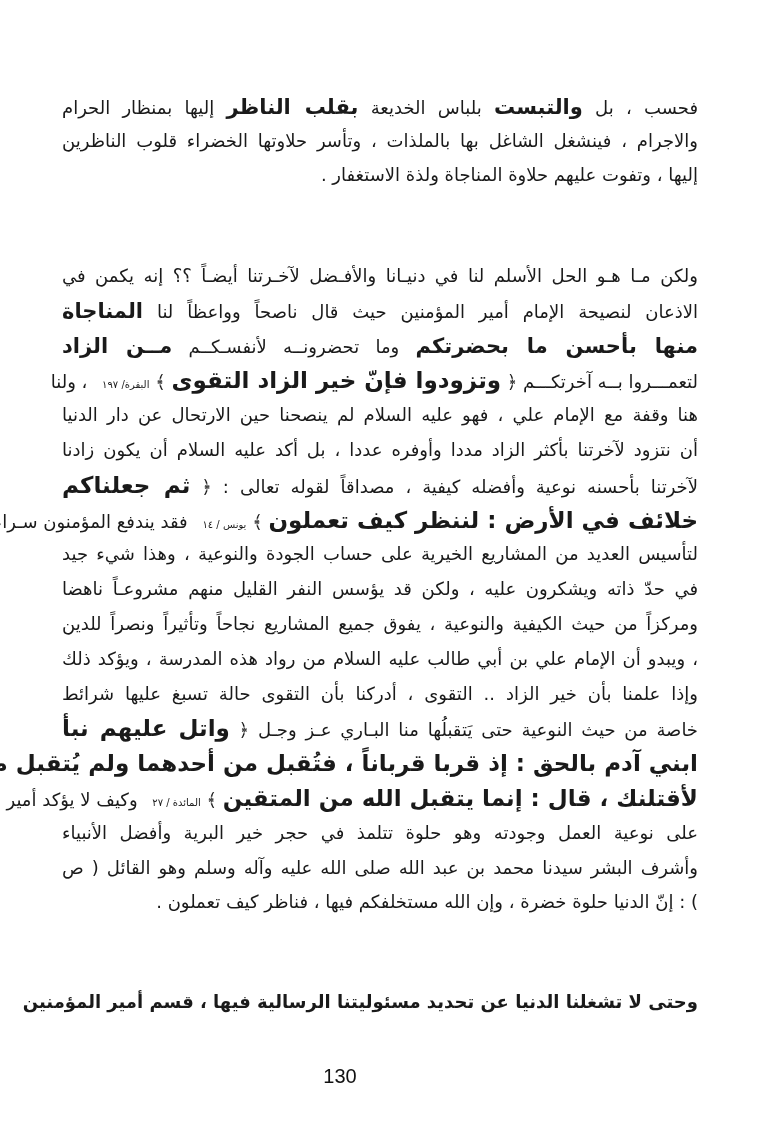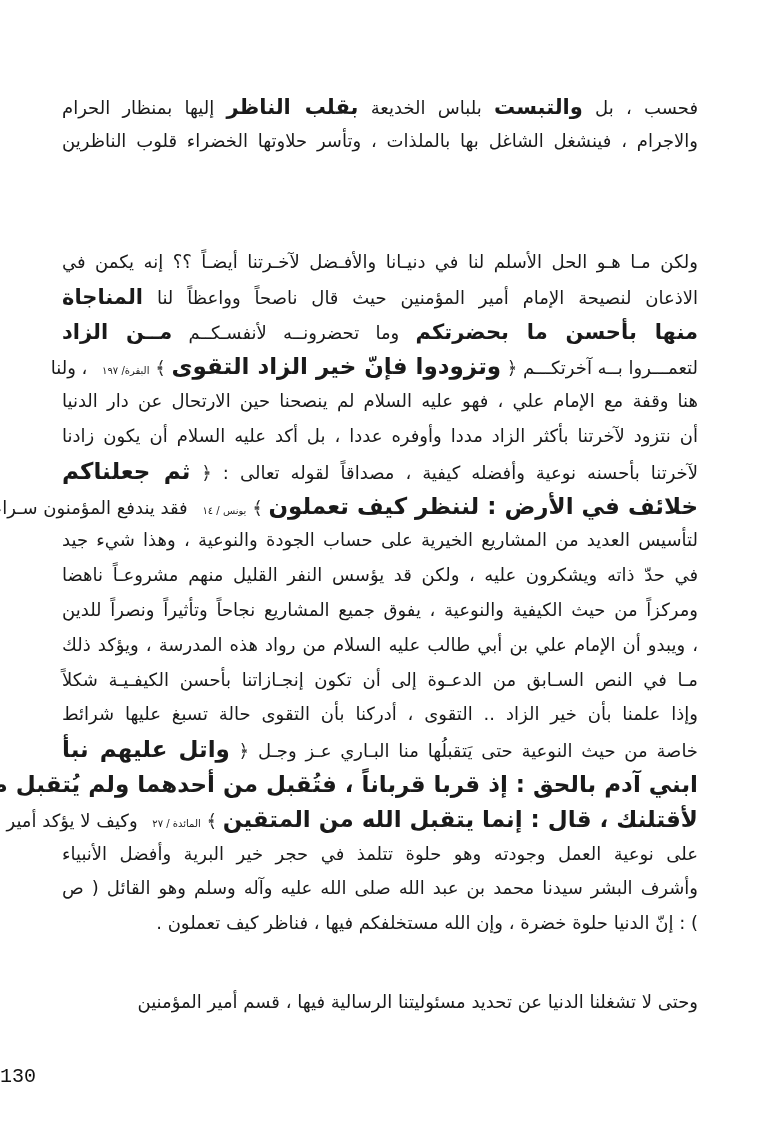--- a/index.html
+++ b/index.html
@@ -6,52 +6,52 @@
   body { width:760px; height:1124px; position:relative; overflow:hidden;
          font-family:"DejaVu Sans", sans-serif; color:#1a1a1a; }
   .page { position:absolute; left:0; top:0; width:760px; height:1124px; background:#ffffff; }
   .para { position:absolute; left:62px; width:636px; direction:rtl; text-align:justify; }
   .line { display:block; font-size:18px; line-height:31px; white-space:nowrap; text-align:justify; text-align-last:justify; height:31px; overflow:visible; }
   .line.last { text-align-last:right; }
   .b { font-weight:bold; font-size:21px; }
   .bq { font-weight:bold; font-size:23px; }
   .ref { font-size:10px;margin-left:9px; }
   #p1 { top:90px; }
-  #p2 { top:245px; }
+  #p2 { top:259px; }
   #p3 { top:985px; }
-  .pagenum { position:absolute; left:0; width:680px; top:1065px; 
-             font-family:Liberation Mono, monospace; font-size:20px; color:#111; }
+  .pagenum { position:absolute; left:0; width:680px; top:1065px; text-align:center;
+             font-family:Liberation Sans, sans-serif; font-size:20px; color:#111; }
 </style>
 </head>
 <body>
 
 <div class="page">
   <div class="para" id="p1">
       <span class="line" style="height: 34px; line-height: 34px;"><span>فحسب ، بل </span><span class="b">والتبست</span><span> بلباس الخديعة </span><span class="b">بقلب الناظر</span><span> إليها بمنظار الحرام</span></span>
       <span class="line" style="height: 34px; line-height: 34px;"><span>والاجرام  ، فينشغل الشاغل بها بالملذات ، وتأسر حلاوتها الخضراء قلوب الناظرين</span></span>
+      <span class="line last" style="height: 34px; line-height: 34px;"><span>إليها ، وتفوت عليهم حلاوة المناجاة ولذة الاستغفار  .</span></span>
     </div>
   <div class="para" id="p2">
       <span class="line" style="height: 34.8px; line-height: 34.8px;"><span>ولكن مـا هـو الحل الأسلم لنا في دنيـانا والأفـضل لآخـرتنا أيضـاً ؟؟ إنه يكمن في</span></span>
       <span class="line" style="height: 34.8px; line-height: 34.8px;"><span>الاذعان لنصيحة الإمام أمير المؤمنين حيث قال ناصحاً وواعظاً  لنا </span><span class="b">المناجاة</span></span>
       <span class="line" style="height: 34.8px; line-height: 34.8px;"><span class="b">منها بأحسن ما بحضرتكم</span><span> وما تحضرونــه لأنفسـكــم </span><span class="b">مــن الزاد</span></span>
       <span class="line" style="height: 34.8px; line-height: 34.8px;"><span>لتعمـــروا بــه آخرتكـــم  ﴿ </span><span class="bq">وتزودوا فإنّ خير الزاد التقوى</span><span> ﴾ </span><span class="ref">البقرة/ ١٩٧</span><span> ، ولنا</span></span>
       <span class="line" style="height: 34.8px; line-height: 34.8px;"><span>هنا وقفة مع الإمام علي ، فهو عليه السلام لم ينصحنا حين الارتحال عن دار الدنيا</span></span>
       <span class="line" style="height: 34.8px; line-height: 34.8px;"><span>أن نتزود لآخرتنا بأكثر الزاد مددا وأوفره عددا ، بل أكد عليه السلام أن يكون زادنا</span></span>
       <span class="line" style="height: 34.8px; line-height: 34.8px;"><span>لآخرتنا بأحسنه نوعية وأفضله كيفية ، مصداقاً لقوله تعالى : ﴿ </span><span class="bq">ثم جعلناكم</span></span>
       <span class="line" style="height: 34.8px; line-height: 34.8px;"><span class="bq">خلائف في الأرض : لننظر كيف تعملون</span><span> ﴾ </span><span class="ref">يونس / ١٤</span><span>   فقد يندفع المؤمنون سـراعاً</span></span>
       <span class="line" style="height: 34.8px; line-height: 34.8px;"><span>لتأسيس العديد من المشاريع الخيرية على حساب الجودة والنوعية ، وهذا شيء جيد</span></span>
       <span class="line" style="height: 34.8px; line-height: 34.8px;"><span>في حدّ ذاته ويشكرون عليه ، ولكن قد يؤسس النفر القليل منهم مشروعـاً ناهضا</span></span>
       <span class="line" style="height: 34.8px; line-height: 34.8px;"><span>ومركزاً من حيث الكيفية والنوعية ، يفوق جميع المشاريع نجاحاً وتأثيراً ونصراً للدين</span></span>
       <span class="line" style="height: 34.8px; line-height: 34.8px;"><span>، ويبدو أن الإمام علي بن أبي طالب عليه السلام من رواد هذه المدرسة ، ويؤكد ذلك</span></span>
-      <span class="line" style="height: 34.8px; line-height: 34.8px;"><span>مـا في النص السـابق من الدعـوة إلى أن تكون إنجـازاتنا بأحسن الكيفـيـة شكلاً</span></span>
       <span class="line" style="height: 34.8px; line-height: 34.8px;"><span>وإذا علمنا بأن خير الزاد .. التقوى ، أدركنا بأن التقوى حالة تسبغ عليها شرائط</span></span>
       <span class="line" style="height: 34.8px; line-height: 34.8px;"><span>خاصة من حيث النوعية حتى يَتقبلُها منا البـاري عـز وجـل ﴿ </span><span class="bq">واتل عليهم نبأ</span></span>
       <span class="line" style="height: 34.8px; line-height: 34.8px;"><span class="bq">ابني آدم بالحق : إذ قربا قرباناً ، فتُقبل من أحدهما ولم يُتقبل من الآخر ، قال :</span></span>
       <span class="line" style="height: 34.8px; line-height: 34.8px;"><span class="bq">لأقتلنك ، قال : إنما يتقبل الله من المتقين</span><span> ﴾ </span><span class="ref">المائدة / ٢٧</span><span>  وكيف لا يؤكد أمير المؤمنين</span></span>
       <span class="line" style="height: 34.8px; line-height: 34.8px;"><span>على نوعية العمل وجودته وهو حلوة تتلمذ في حجر خير البرية وأفضل الأنبياء</span></span>
       <span class="line" style="height: 34.8px; line-height: 34.8px;"><span>وأشرف البشر سيدنا محمد بن عبد الله صلى الله عليه وآله وسلم وهو القائل ( ص</span></span>
       <span class="line last" style="height: 34.8px; line-height: 34.8px;"><span>) :  إنّ الدنيا حلوة خضرة ، وإن الله مستخلفكم فيها ، فناظر كيف تعملون  .</span></span>
     </div>
   <div class="para" id="p3">
-      <span class="line last" style="height: 34px; line-height: 34px;"><span>وحتى لا تشغلنا الدنيا عن تحديد مسئوليتنا الرسالية فيها ، قسم أمير المؤمنين</span></span>
+      <span class="line last" style="height: 34px; line-height: 34px; font-weight: bold;"><span>وحتى لا تشغلنا الدنيا عن تحديد مسئوليتنا الرسالية فيها ، قسم أمير المؤمنين</span></span>
     </div>
   <div class="pagenum">130</div>
 </div>
 
 </body></html>

